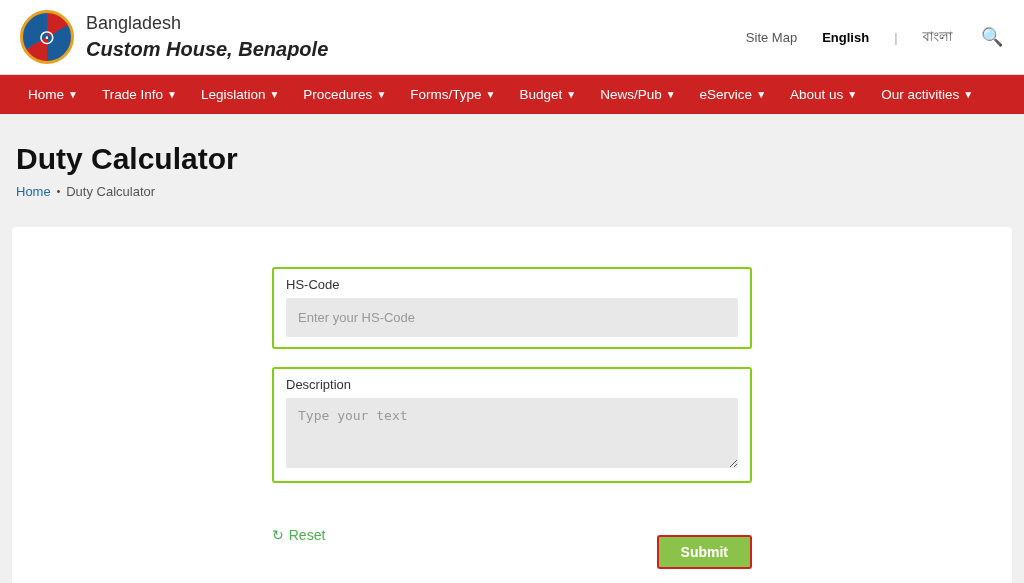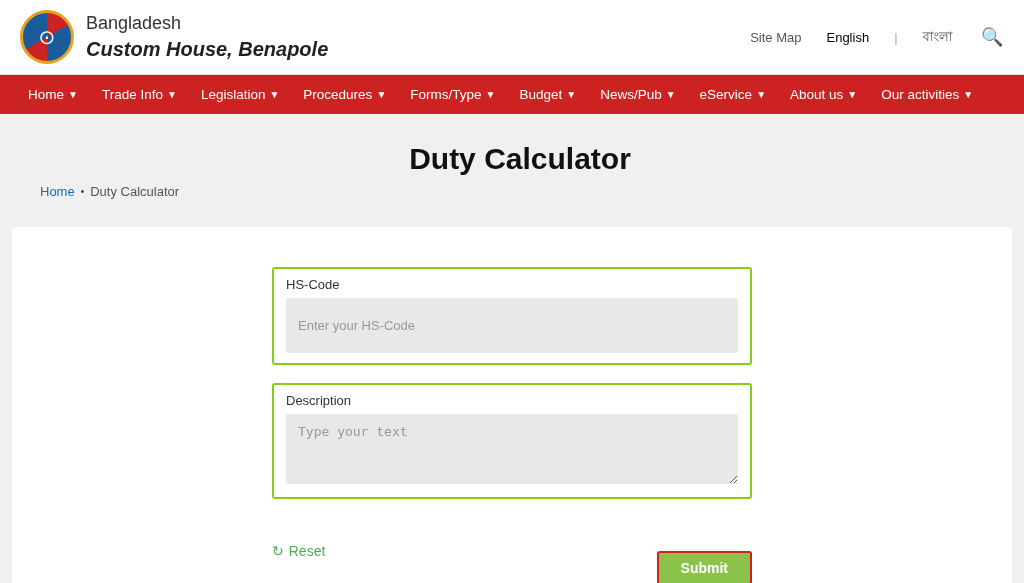--- a/index.html
+++ b/index.html
@@ -25,21 +25,21 @@
     .logo-img::after {
       content: '⊙';
       position: absolute; top: 50%; left: 50%; transform: translate(-50%,-50%);
       font-size: 20px; color: #fff;
     }
     .header-title { line-height: 1.3; }
     .header-title .org-name { font-size: 18px; color: #333; }
     .header-title .org-full { font-size: 20px; font-weight: bold; color: #222; font-style: italic; }
     .header-right { display: flex; align-items: center; gap: 25px; color: #555; font-size: 13px; }
     .header-right a { color: #555; text-decoration: none; }
-    .header-right .lang-en { font-weight: normal; color: #000; }
+    .header-right .lang-en { font-weight: bold; color: #000; }
     .header-right .separator { color: #aaa; }
     .search-icon-btn {
       background: none; border: none; cursor: pointer; font-size: 18px; color: #555;
       margin-left: 4px;
     }
 
     
     .navbar {
       background: #cc2222;
       padding: 0 16px;
@@ -53,22 +53,21 @@
       display: flex; align-items: center; gap: 4px;
       font-size: 13.5px;
       white-space: nowrap;
       position: relative;
     }
     .nav-chevron { font-size: 10px; }
 
     
     .page-title-area {
       background: #f0f0f0;
-      padding: 28px 24px 12px 40px;
-      text-align: center;
+      padding: 28px 24px 12px 16px;
     }
     .page-title {
       font-size: 30px;
       font-weight: bold;
       color: #111;
       margin-bottom: 8px;
     }
     .breadcrumb {
       font-size: 13px;
       color: #555;
@@ -103,21 +102,21 @@
       font-size: 13px;
       color: #333;
       margin-bottom: 6px;
       display: block;
     }
     .field-input {
       width: 100%;
       background: #e8e8e8;
       border: none;
       border-radius: 2px;
-      padding: 20px 12px;
+      padding: 12px 12px;
       font-size: 13px;
       color: #a16207;
       outline: none;
     }
     .field-input::placeholder { color: #999; }
     .field-textarea {
       width: 100%;
       background: #e8e8e8;
       border: none;
       border-radius: 2px;

